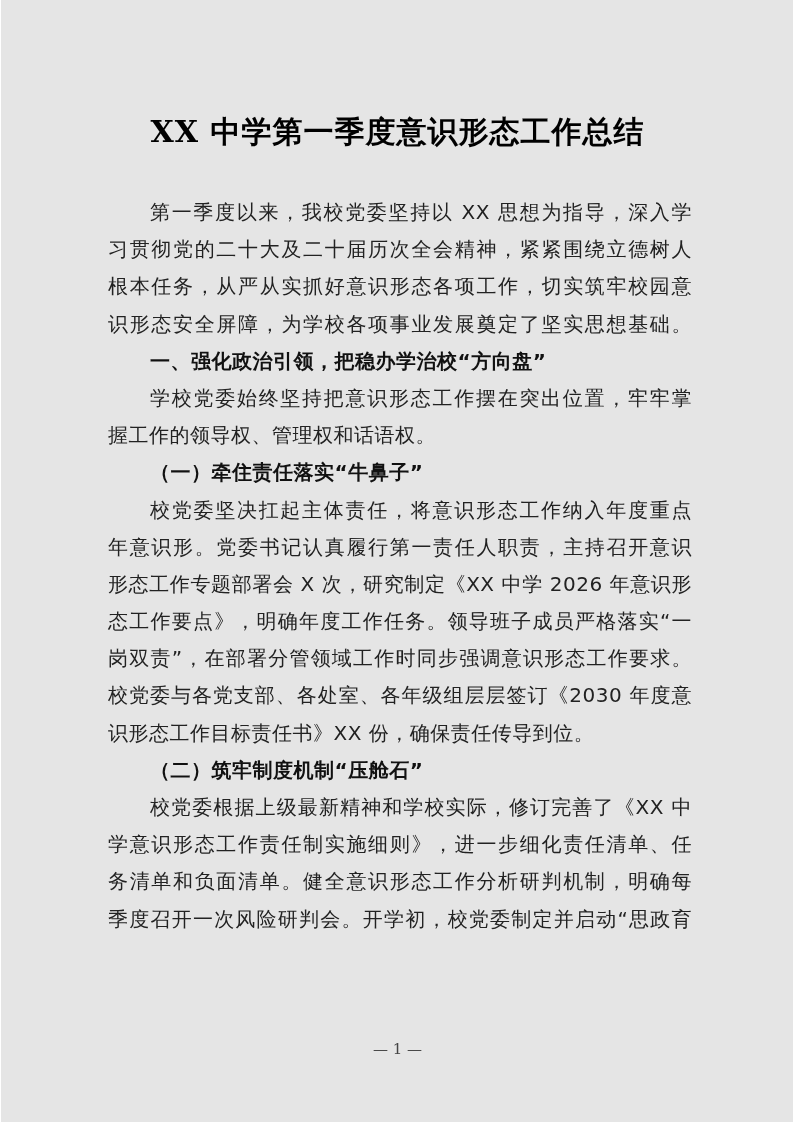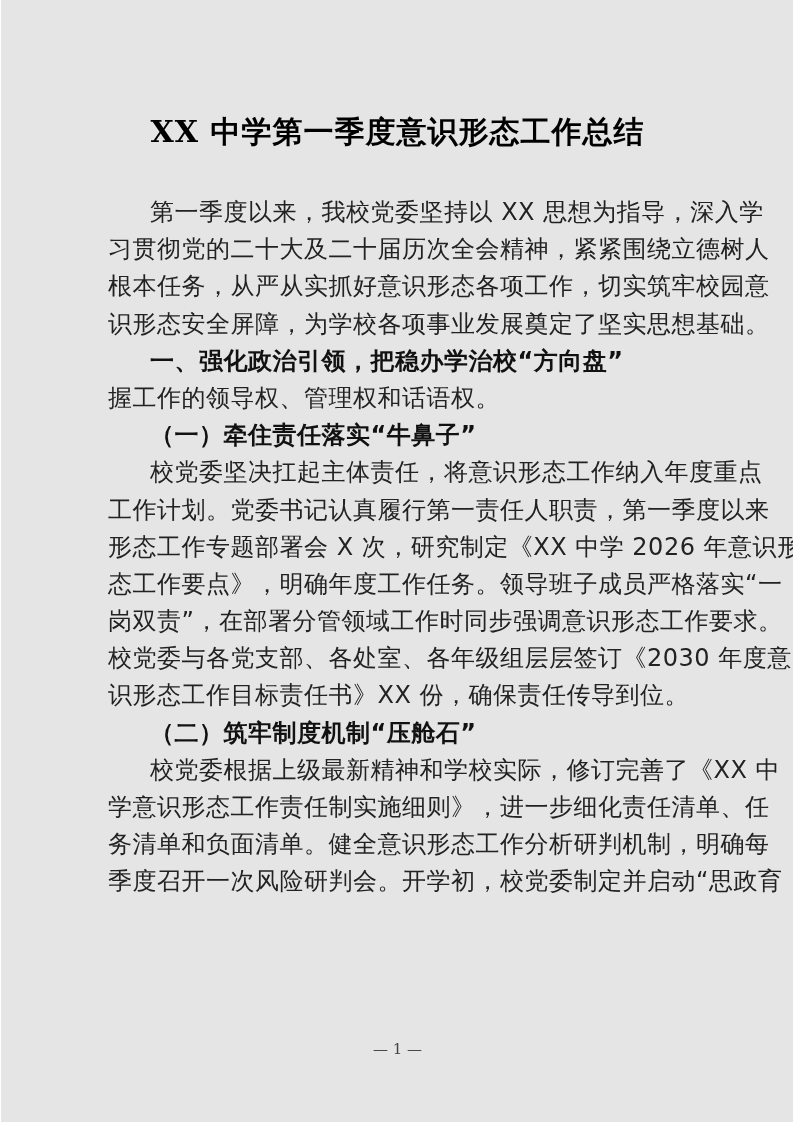--- a/index.html
+++ b/index.html
@@ -5,21 +5,21 @@
   html, body { margin: 0; padding: 0; background: #ffffff; }
   body { width: 793px; height: 1122px; position: relative; overflow: hidden; }
   .page { position: absolute; left: 1px; top: 0; width: 793px; height: 1122px; background: #e5e5e5; }
   .title {
     position: absolute; left: 0; width: 793px; top: 112px;
     text-align: center; font-family: "DejaVu Serif", serif; font-weight: bold;
     font-size: 30px; line-height: 40px; color: #000; letter-spacing: 1px;
   }
   .body-text {
     position: absolute; left: 107px; top: 194px; width: 584px;
-    font-family: "DejaVu Sans", sans-serif; font-size: 24px; color: #222;
+    font-family: "DejaVu Sans", sans-serif; font-size: 20px; color: #222;
   }
   .line {
     height: 37.2px; line-height: 37.2px; white-space: nowrap;
     text-align: justify; text-align-last: justify; letter-spacing: 0.5px;
   }
   .line.last { text-align-last: left; }
   .line.indent { padding-left: 42px; }
   .line.h2 { font-weight: bold; text-align-last: left; padding-left: 42px; color: #111; }
   .footer {
     position: absolute; left: 0; width: 793px; top: 1040px; text-align: center;
@@ -31,24 +31,25 @@
 
 <div class="page">
   <div class="title">XX 中学第一季度意识形态工作总结</div>
 
   <div class="body-text">
     <div class="line indent">第一季度以来，我校党委坚持以 XX 思想为指导，深入学</div>
     <div class="line">习贯彻党的二十大及二十届历次全会精神，紧紧围绕立德树人</div>
     <div class="line">根本任务，从严从实抓好意识形态各项工作，切实筑牢校园意</div>
     <div class="line">识形态安全屏障，为学校各项事业发展奠定了坚实思想基础。</div>
     <div class="line h2">一、强化政治引领，把稳办学治校“方向盘”</div>
+    <div class="line indent">学校党委始终坚持把意识形态工作摆在突出位置，牢牢掌</div>
     <div class="line last">握工作的领导权、管理权和话语权。</div>
     <div class="line h2">（一）牵住责任落实“牛鼻子”</div>
     <div class="line indent">校党委坚决扛起主体责任，将意识形态工作纳入年度重点</div>
-    <div class="line">工作计划。党委书记认真履行第一责任人职责，第一季度以来</div>
+    <div class="line">年意识形。党委书记认真履行第一责任人职责，主持召开意识</div>
     <div class="line">形态工作专题部署会 X 次，研究制定《XX 中学 2026 年意识形</div>
     <div class="line">态工作要点》，明确年度工作任务。领导班子成员严格落实“一</div>
     <div class="line">岗双责”，在部署分管领域工作时同步强调意识形态工作要求。</div>
     <div class="line">校党委与各党支部、各处室、各年级组层层签订《2030 年度意</div>
     <div class="line last">识形态工作目标责任书》XX 份，确保责任传导到位。</div>
     <div class="line h2">（二）筑牢制度机制“压舱石”</div>
     <div class="line indent">校党委根据上级最新精神和学校实际，修订完善了《XX 中</div>
     <div class="line">学意识形态工作责任制实施细则》，进一步细化责任清单、任</div>
     <div class="line">务清单和负面清单。健全意识形态工作分析研判机制，明确每</div>
     <div class="line">季度召开一次风险研判会。开学初，校党委制定并启动“思政育</div>

